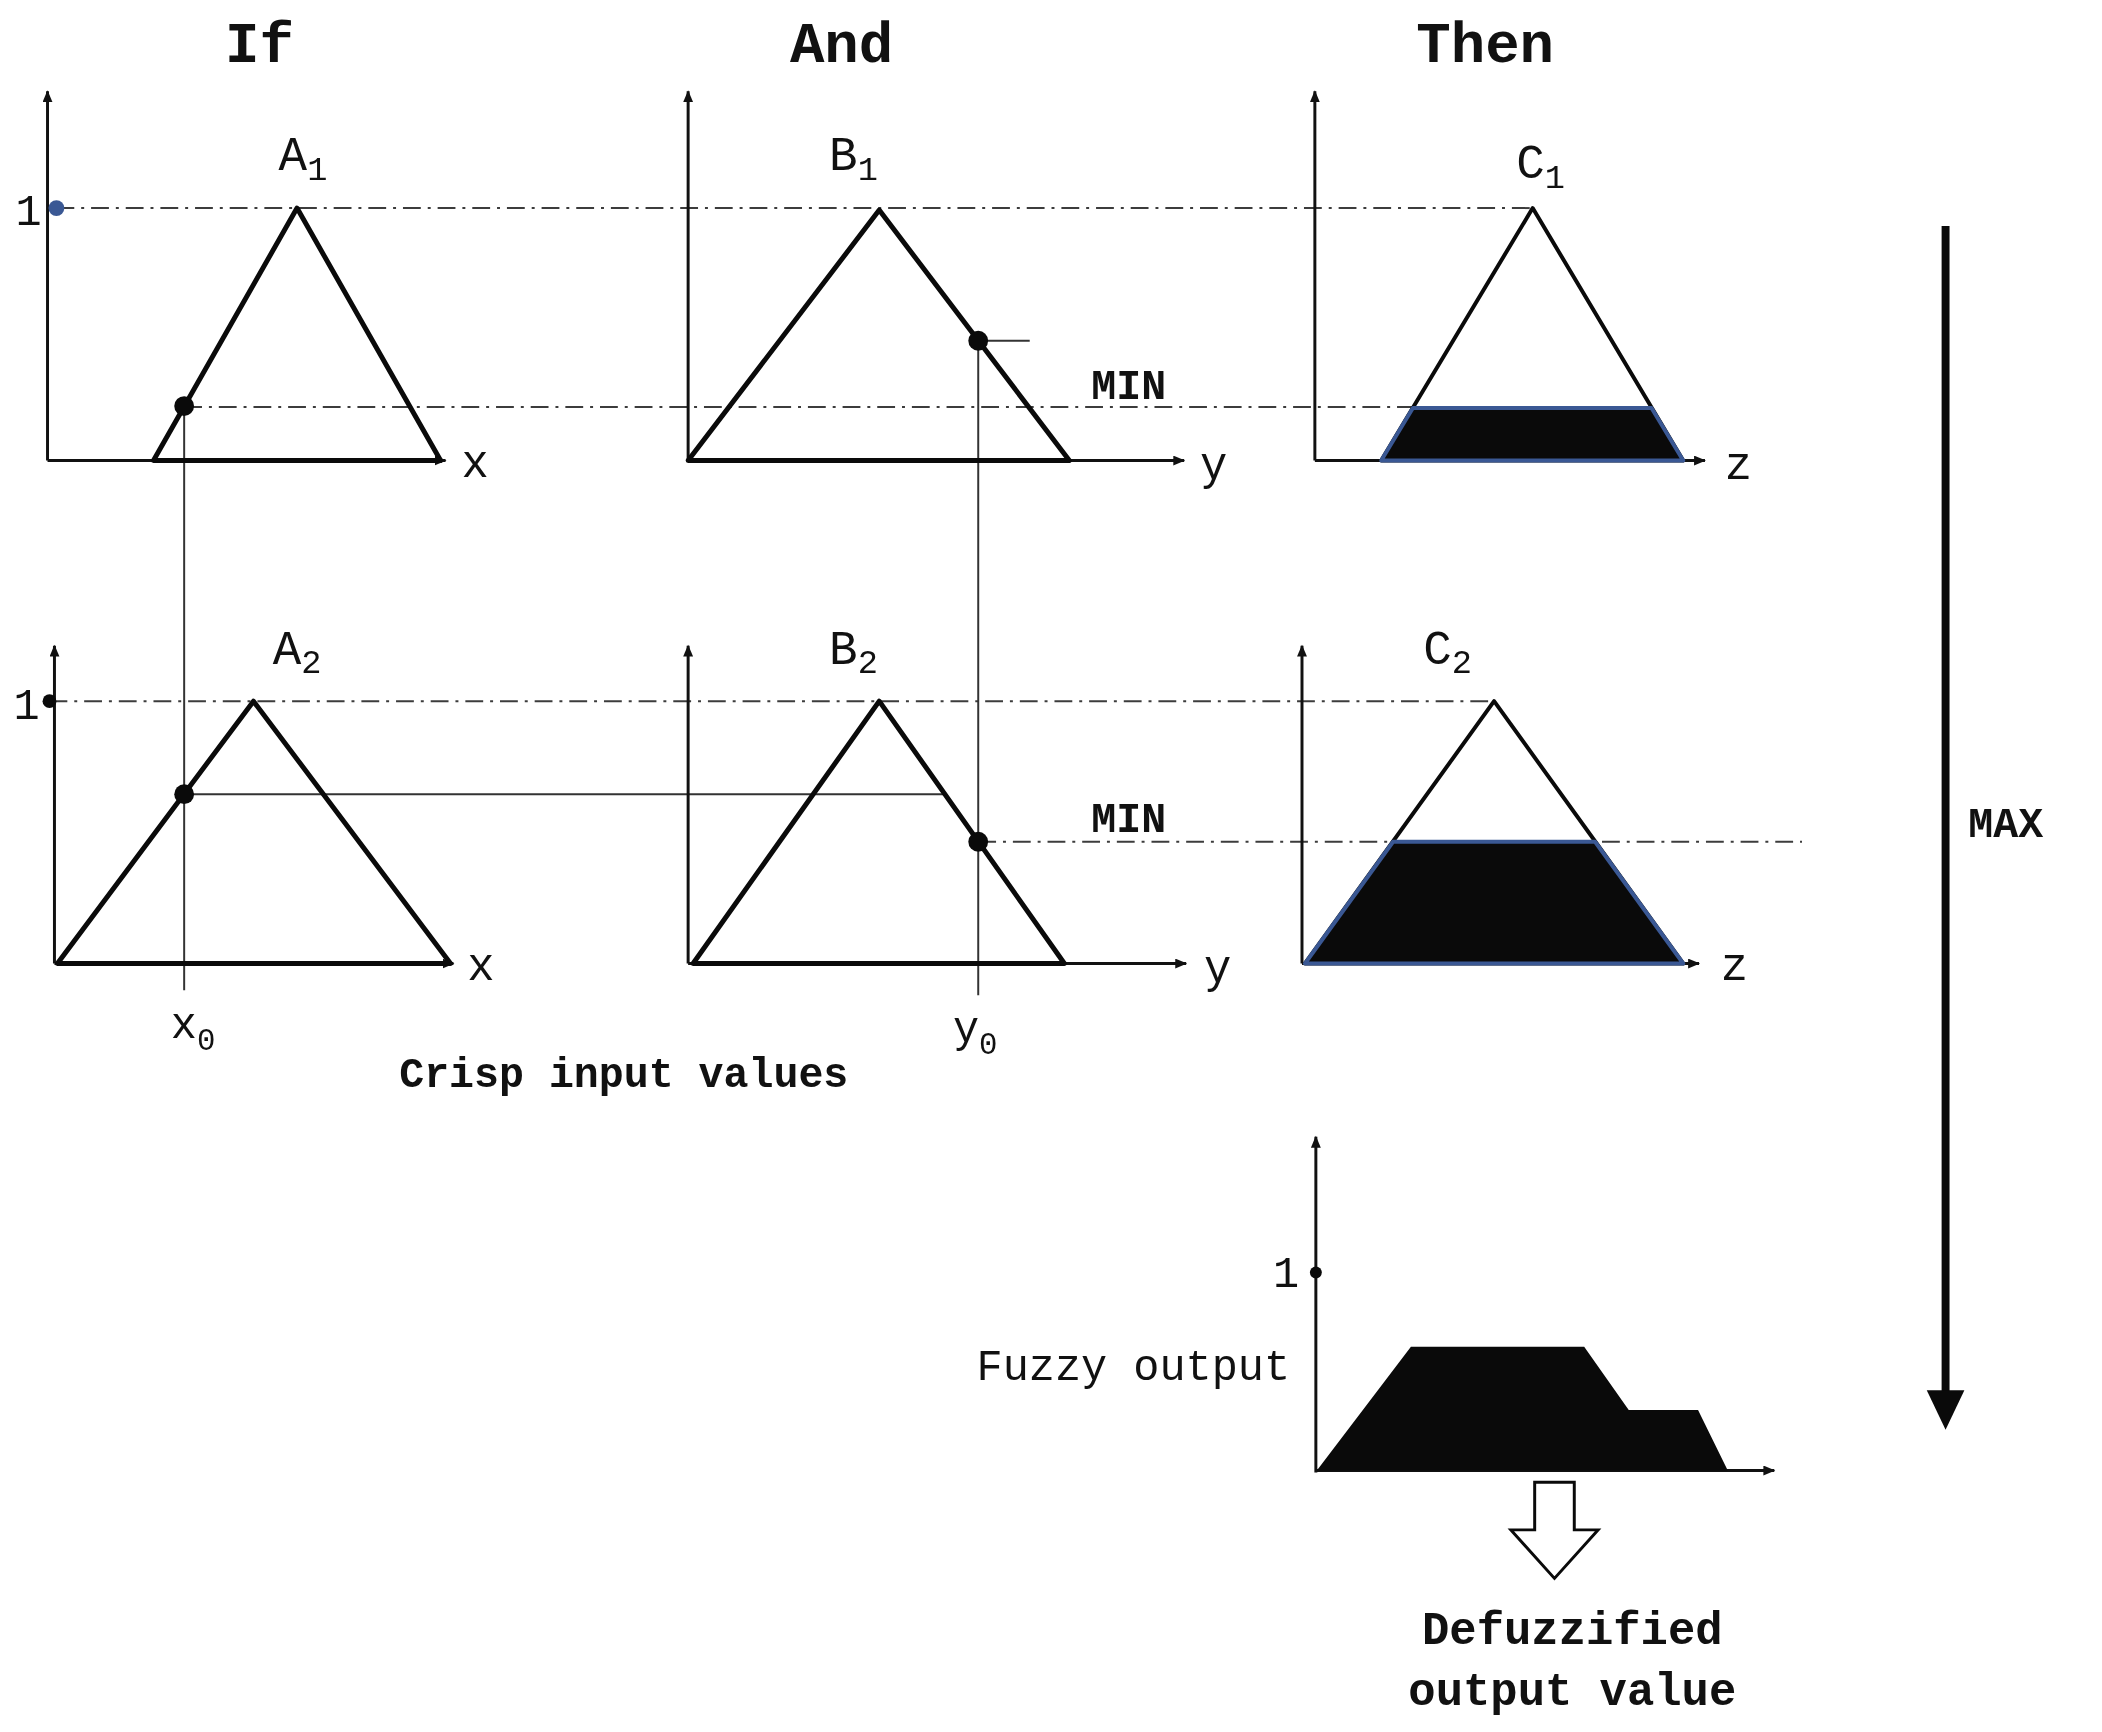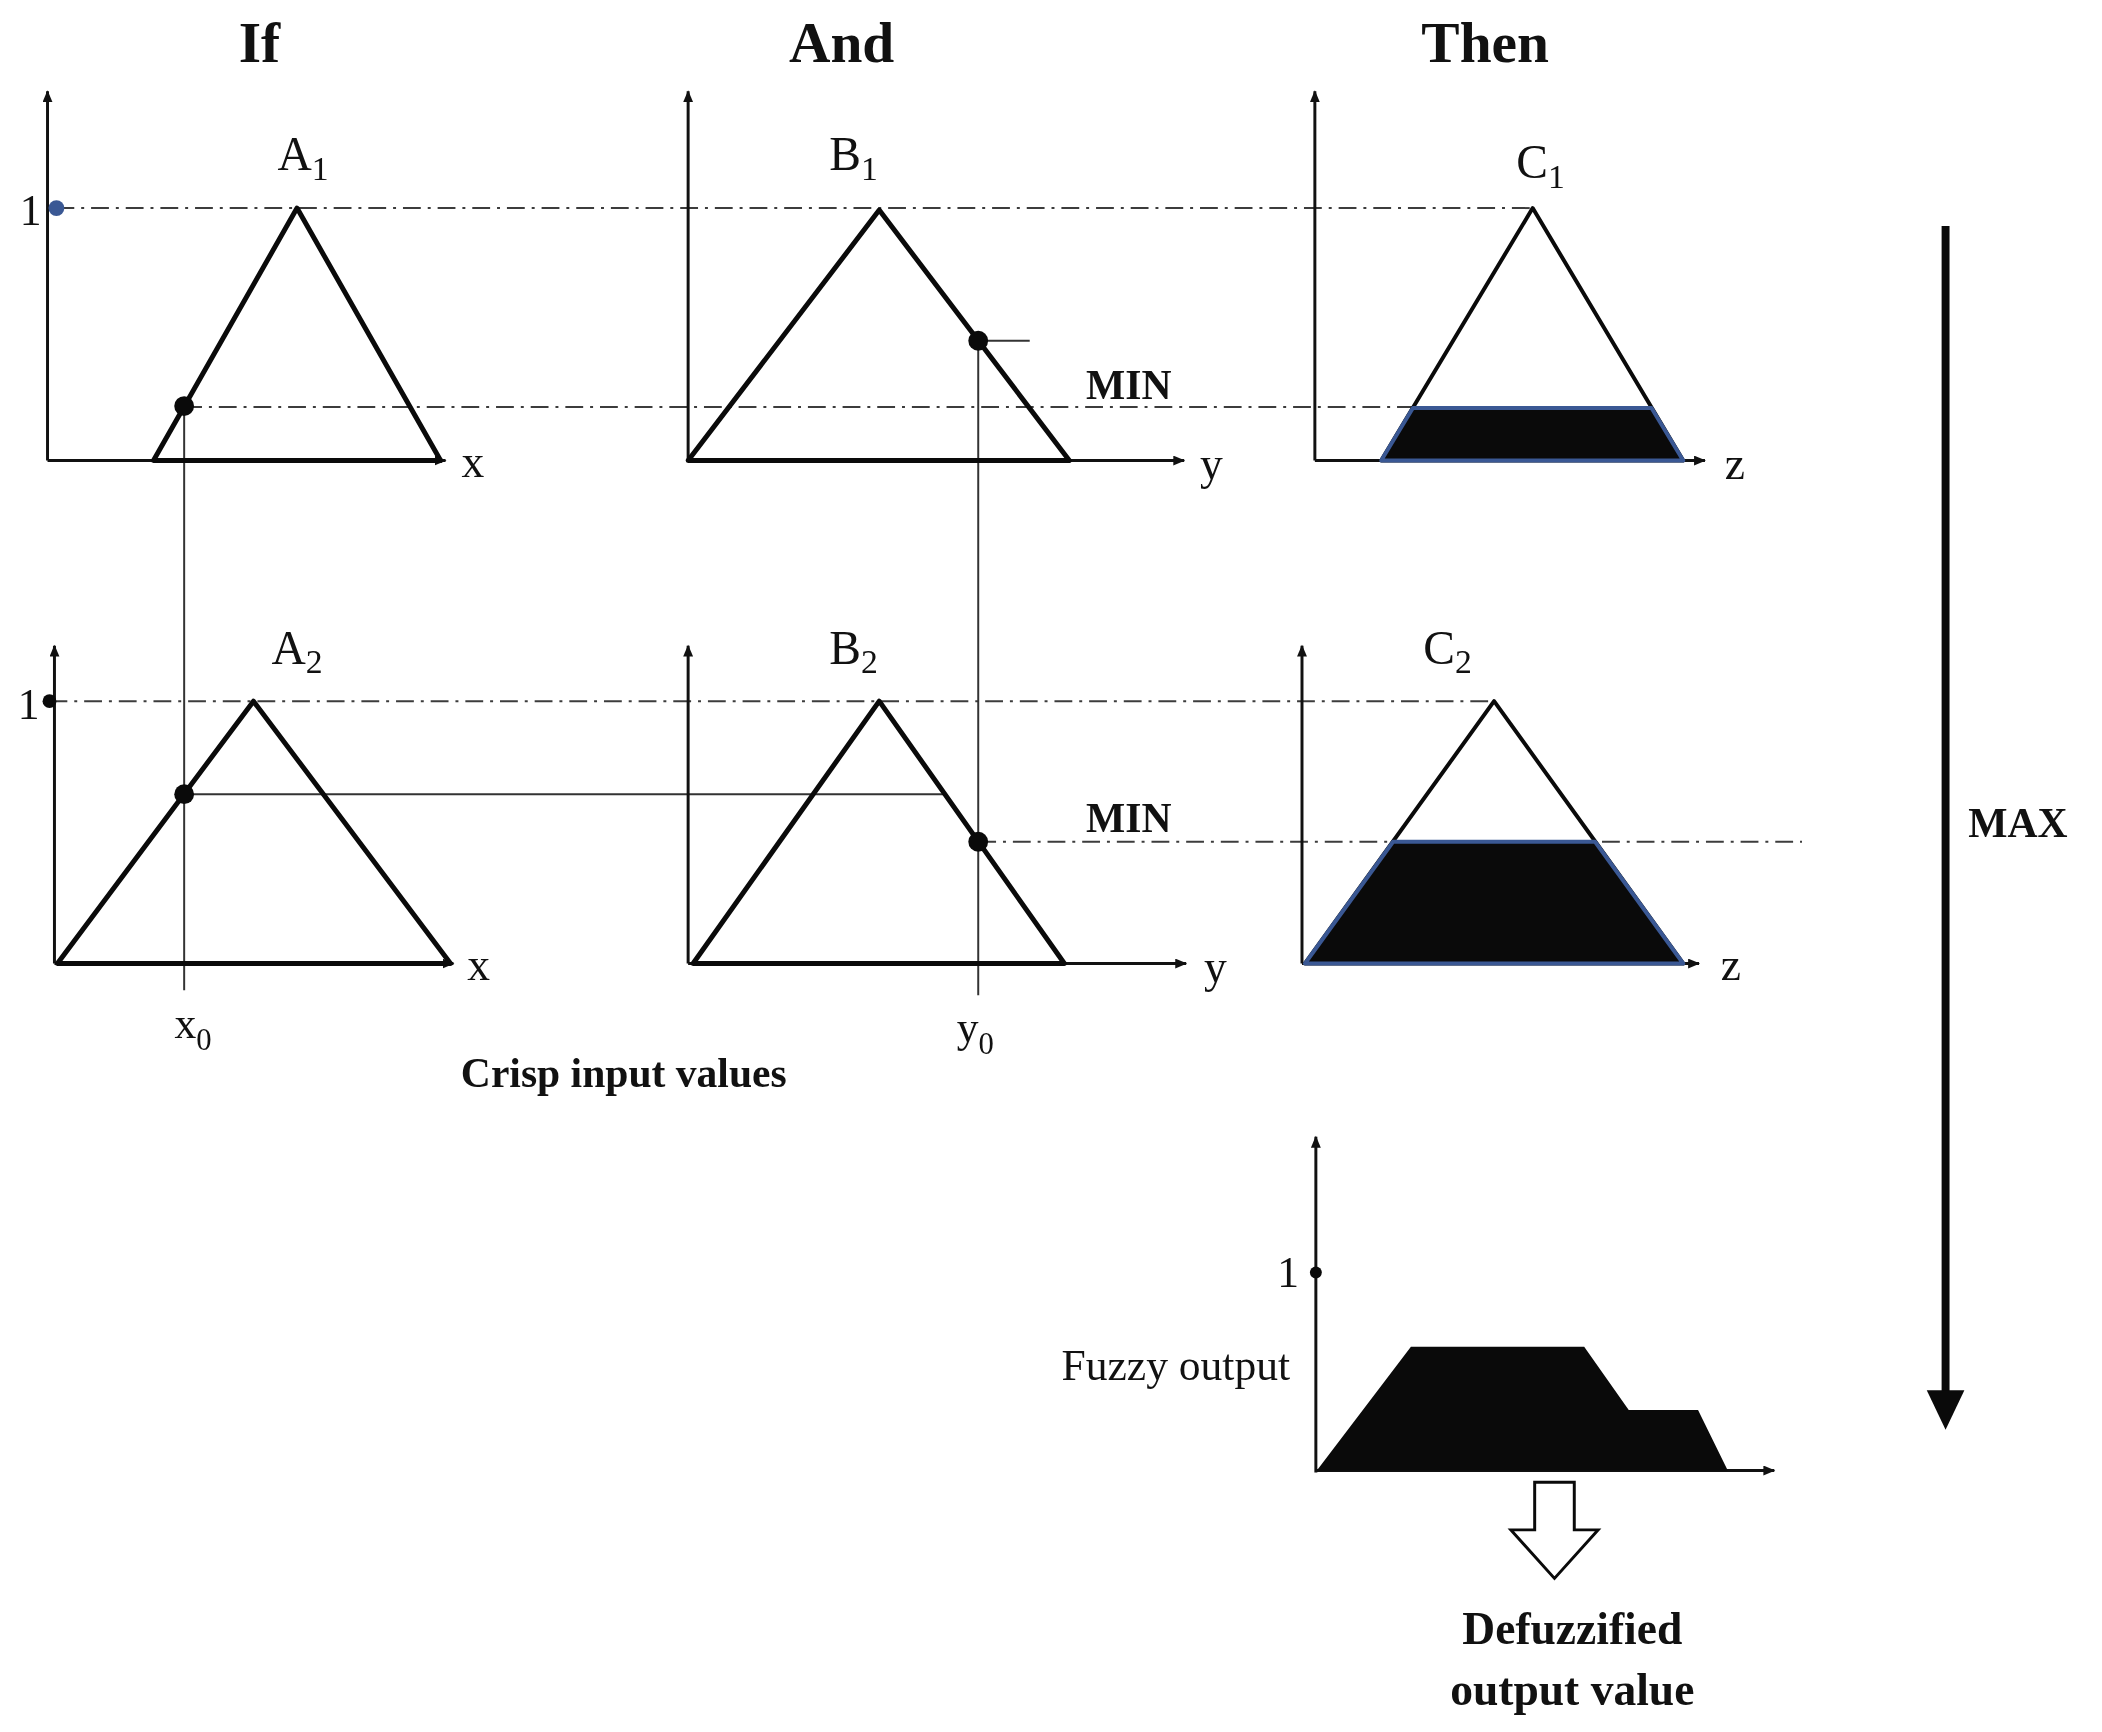--- a/index.html
+++ b/index.html
@@ -1,18 +1,18 @@
 <!DOCTYPE html>
 <html><head>
 <meta charset="utf-8">
 <style>
   html,body{margin:0;padding:0;background:#ffffff;}
   .canvas{
     width:1722px;height:1733px;position:relative;background:#ffffff;
-    font-family:Liberation Serif, serif;
+    font-family:Liberation Mono, monospace;
   }
   svg{position:absolute;left:0;top:0;}
   text{fill:#111111;}
   .hdr{font-size:58px;font-weight:bold;}
   .setlbl{font-size:48px;}
   .setsub{font-size:34px;}
   .axlbl{font-size:46px;}
   .onelbl{font-size:44px;}
   .oplbl{font-size:42px;font-weight:bold;}
   .croplbl{font-size:42px;font-weight:bold;}

